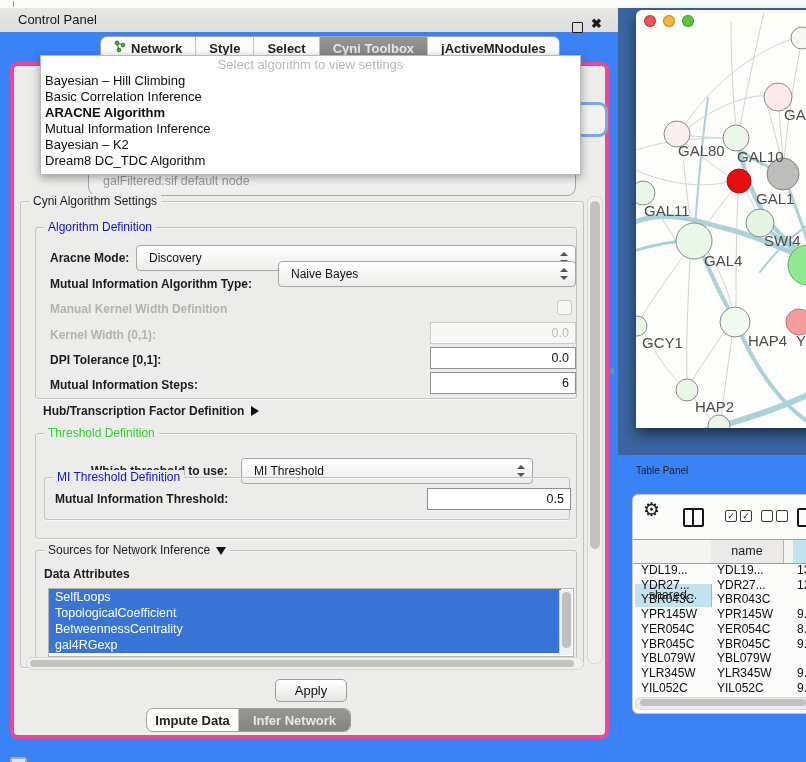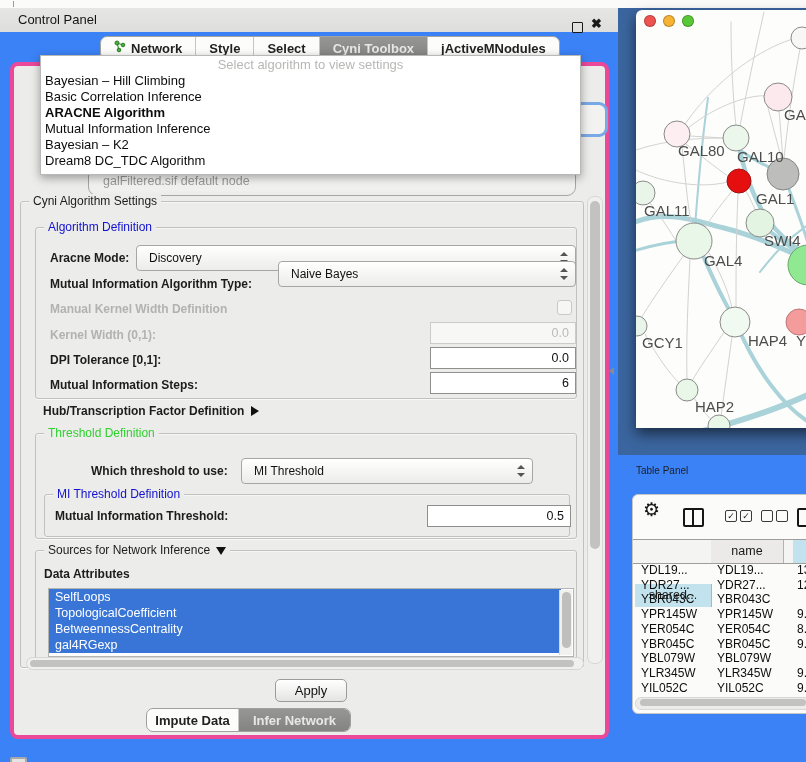--- a/index.html
+++ b/index.html
@@ -199,21 +199,21 @@
 
         <span class="lbl" style="left:55px;top:30px;">Which threshold to use:</span>
         <div class="abs aqua-combo" style="left:205px;top:24px;width:290px;height:24px;">
           <span class="combo-val">MI Threshold</span>
           <span class="stepper">
               <span class="up"></span>
               <span class="dn"></span>
             </span>
         </div>
 
-        <div class="group" style="left:8px;top:60px;width:524px;height:41px;">
+        <div class="group" style="left:8px;top:43px;width:524px;height:41px;">
           <span class="gtitle blue">MI Threshold Definition</span>
           <span class="lbl" style="left:10px;top:14px;">Mutual Information Threshold:</span>
           <div class="field" style="left:382px;top:10px;width:130px;height:20px;">0.5</div>
         </div>
       </div>
 
       <div class="group" style="left:14px;top:348px;width:540px;height:114px;">
         <span class="gtitle"><span>Sources for Network Inference</span><span class="tri-down"></span></span>
         <span class="lbl" style="left:8px;top:16px;">Data Attributes</span>
         <div id="attr-list" style="left:12px;top:37px;width:524px;height:67px;">

